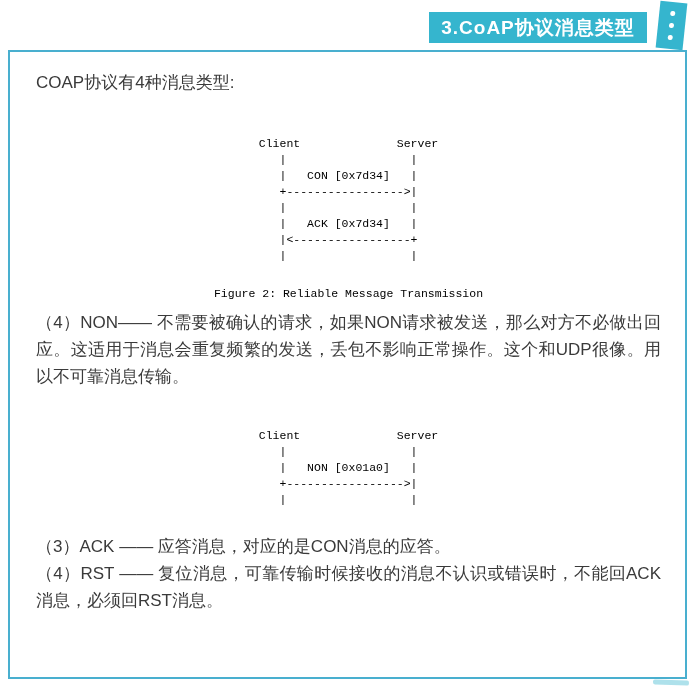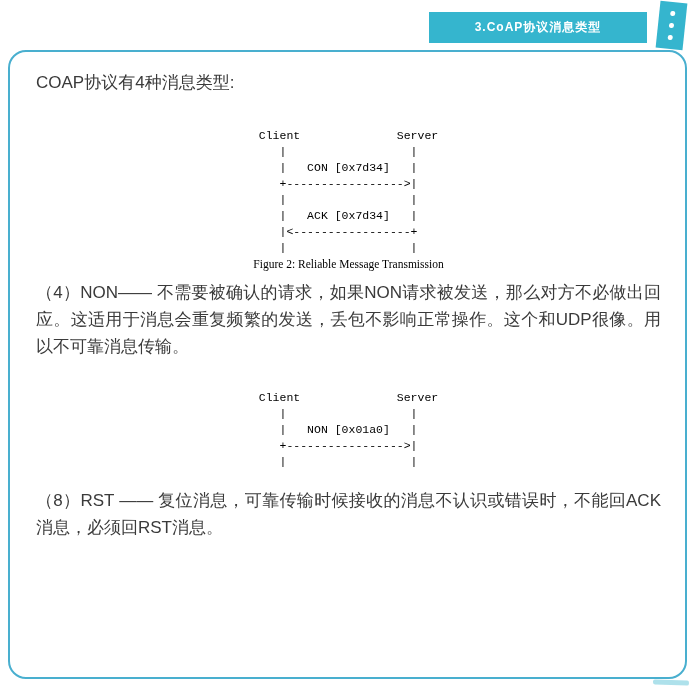--- a/index.html
+++ b/index.html
@@ -15,21 +15,21 @@
     font-family: "Liberation Sans", sans-serif;
   }
   .section-tab {
     position: absolute;
     top: 12px;
     left: 429px;
     width: 218px;
     height: 31px;
     background: var(--color-accent, #35b5ce);
     color: #ffffff;
-    font-size: 12px;
+    font-size: 19px;
     font-weight: bold;
     letter-spacing: 1px;
     display: flex;
     align-items: center;
     justify-content: center;
     box-sizing: border-box;
   }
   .ribbon {
     position: absolute;
     top: 2px;
@@ -63,48 +63,49 @@
   }
   .card {
     position: absolute;
     left: 8px;
     top: 50px;
     width: 679px;
     height: 629px;
     box-sizing: border-box;
     background: #ffffff;
     border: 2px solid var(--color-border, #49afcf);
-    border-radius: 18px;
+    border-radius: 0;
     padding: 17px 24px 0 26px;
   }
   .card p {
     margin: 0;
     font-size: 17px;
     line-height: 27px;
     color: var(--color-text, #3a3a3a);
     text-align: justify;
   }
   .fig-wrap {
     text-align: center;
   }
   .fig-wrap pre {
     display: inline-block;
     text-align: left;
-    margin: 0;
+    margin: 8px;
     font-family: "Liberation Mono", "DejaVu Sans Mono", monospace;
     font-size: 11.5px;
     line-height: 16px;
     color: #000000;
     white-space: pre;
   }
   .fig-caption {
-    font-family: Liberation Serif, serif;
+    font-family: Liberation Mono, monospace;
     font-size: 11.5px;
     line-height: 16px;
     color: #000000;
+    margin-top: 14px;
   }
   .fig2-wrap { margin: 32px 0 7px 0; }
   .fig3-wrap { margin: 30px 0 17px 0; }
 </style>
 </head>
 <body>
 
 <div class="section-tab">3.CoAP协议消息类型</div>
 
 <div class="ribbon">
@@ -131,16 +132,17 @@
   <p>（4）NON—— 不需要被确认的请求，如果NON请求被发送，那么对方不必做出回应。这适用于消息会重复频繁的发送，丢包不影响正常操作。这个和UDP很像。用以不可靠消息传输。</p>
 
   <div class="fig-wrap fig3-wrap">
     <pre>Client              Server
    |                  |
    |   NON [0x01a0]   |
    +-----------------&gt;|
    |                  |</pre>
   </div>
 
-  <p>（8）RST —— 复位消息，可靠传输时候接收的消息不认识或错误时，不能回ACK消息，必须回RST消息。</p>
+  <p>（3）ACK —— 应答消息，对应的是CON消息的应答。</p>
+  <p>（4）RST —— 复位消息，可靠传输时候接收的消息不认识或错误时，不能回ACK消息，必须回RST消息。</p>
 </div>
 
 <div class="ribbon-bottom"></div>
 
 </body></html>

